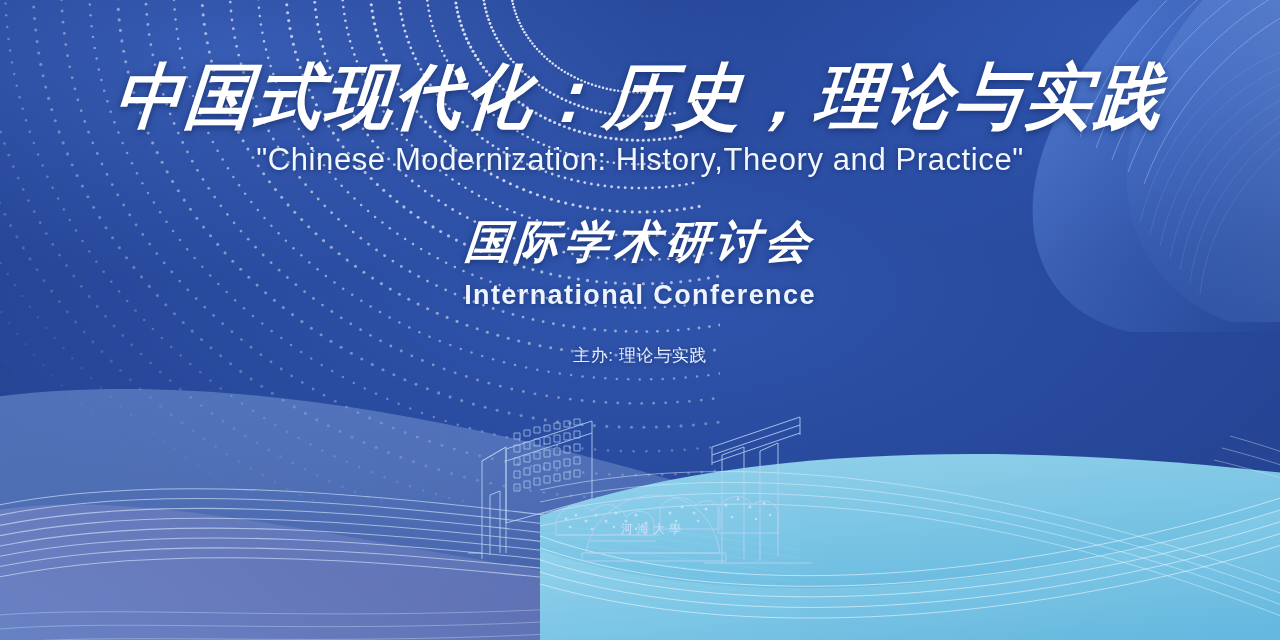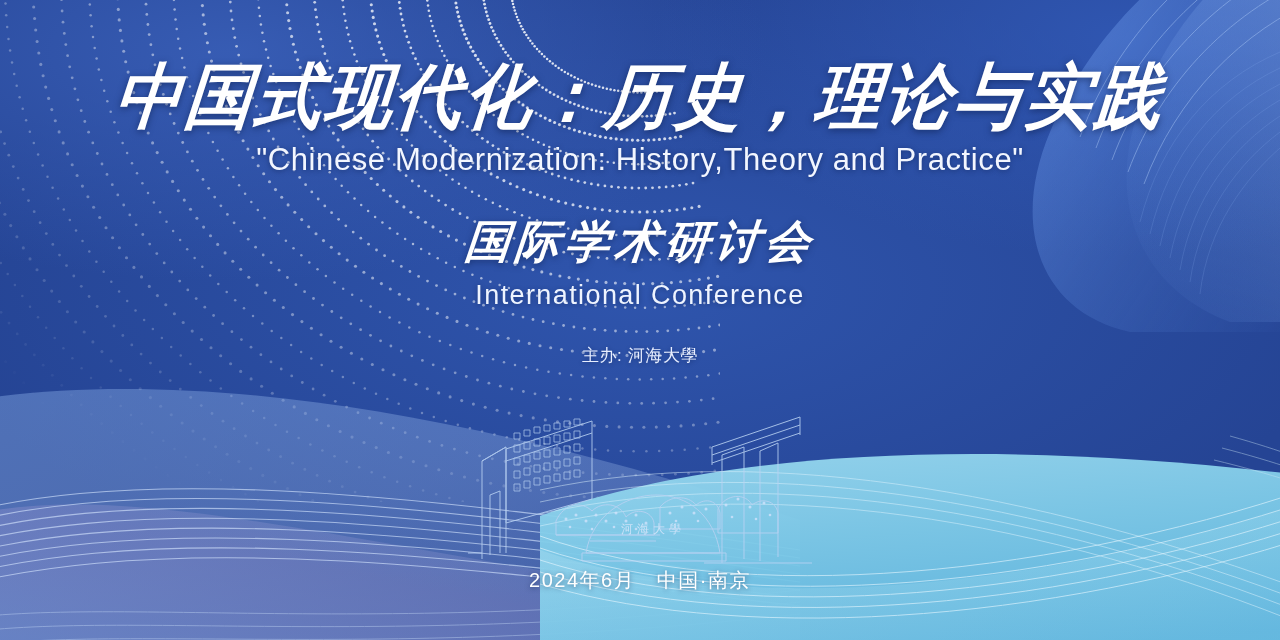--- a/index.html
+++ b/index.html
@@ -66,21 +66,21 @@
     font-style:italic;
     letter-spacing:5px;
     color:#ffffff;
     text-shadow:0 2px 6px rgba(10,26,70,.5);
     transform:skewX(-5deg);
   }
 
   .subtitle-en {
     margin-top:8px;
     font-size:27px;
-    font-weight:400;
+    font-weight:700;
     letter-spacing:1.4px;
     color:#eef4ff;
     text-shadow:0 1px 5px rgba(10,26,70,.45);
   }
 
   .org-block { margin-top:30px; text-align:center; }
   .org-line  {
     font-size:17px;
     color:#e7eeff;
     line-height:1.75;
@@ -1981,18 +1981,17 @@
 
     <div class="title-cn">中国式现代化：历史，理论与实践</div>
 
     <div class="title-en">"Chinese Modernization: History,Theory and Practice"</div>
 
     <div class="subtitle-cn">国际学术研讨会</div>
 
     <div class="subtitle-en">International Conference</div>
 
     <div class="org-block">
-      <div class="org-line">主办: 河海大學</div>
+      <div class="org-line">主办: 理论与实践</div>
     </div>
 
-    <div class="footer-line">2024年6月　中国·南京</div>
   </div>
 </div>
 
 </body></html>

